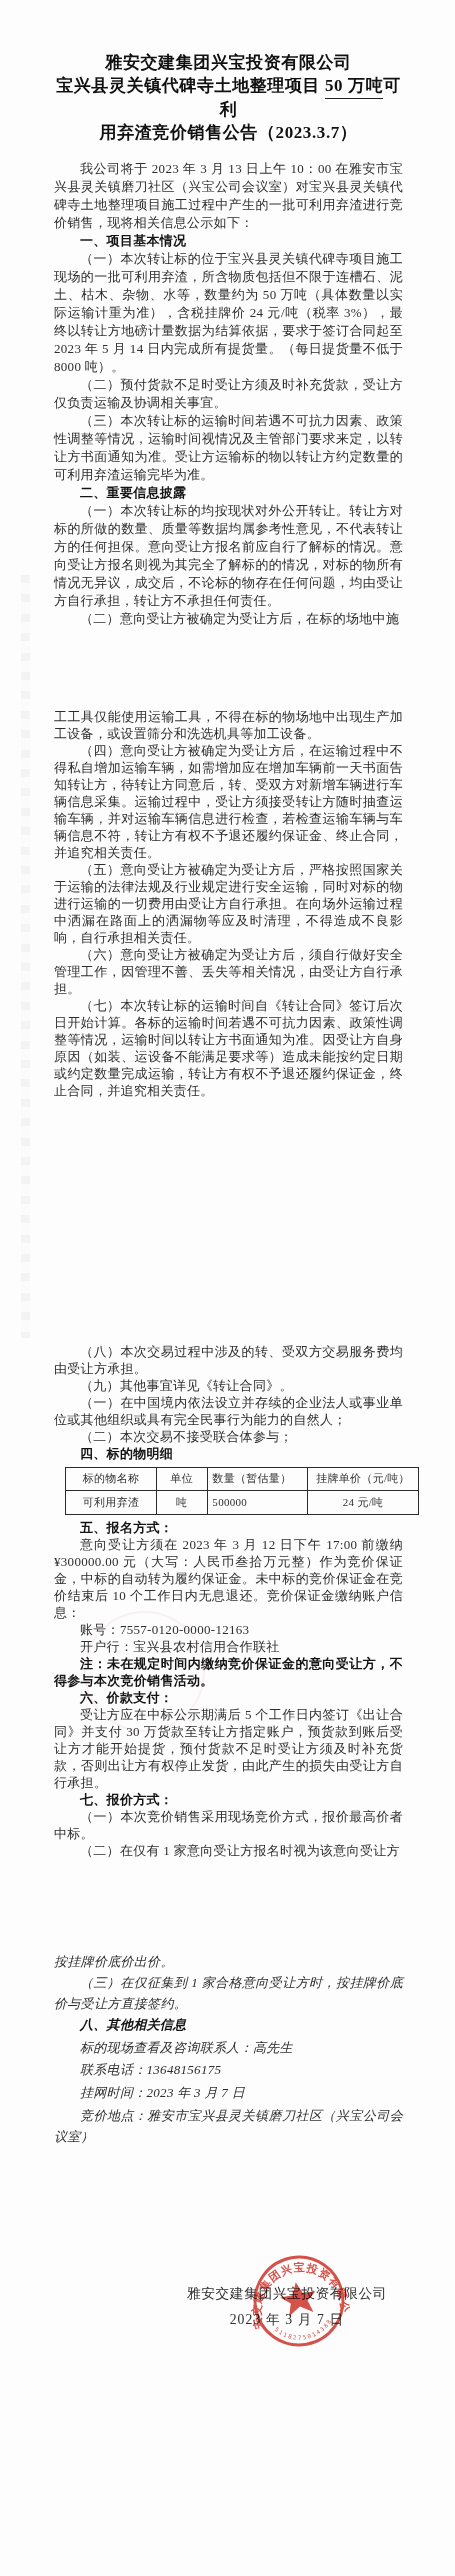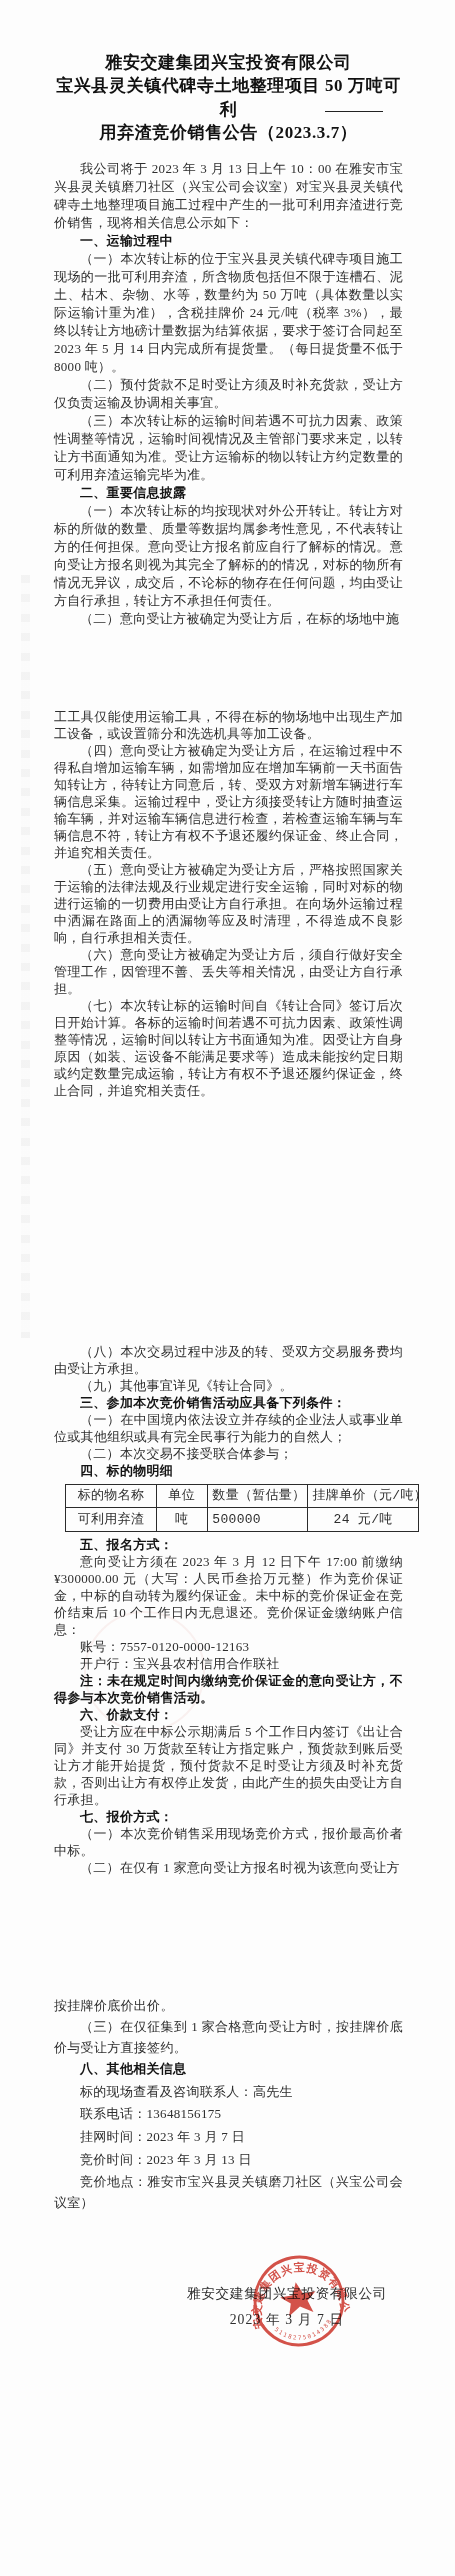--- a/index.html
+++ b/index.html
@@ -17,52 +17,51 @@
     position:absolute;
     left:54px;
     width:349px;
     font-size:13px;
     letter-spacing:0.3px;
     text-align:justify;
   }
   #page1{top:51px;line-height:18px;}
   #page2{top:708px;line-height:17px;}
   #page3{top:1343px;line-height:17px;}
-  #page4{top:1995px;line-height:21px;}
+  #page4{top:1951px;line-height:21px;font-style:italic;}
   .title{
     text-align:center;
     font-weight:700;
     font-size:17px;
     line-height:23.4px;
     color:#111;
     letter-spacing:0.6px;
     margin:0 0 15px 0;
   }
-  .title .u{border-bottom:1.1px solid #222;padding-bottom:16px;}
+  .title .u{border-bottom:1.1px solid #222;padding-bottom:3px;}
   .para{margin:0;text-indent:2em;}
   .cont{margin:0;text-indent:0;}
   .hd{margin:0;text-indent:2em;font-weight:700;color:#141414;}
   .note{font-weight:700;color:#141414;}
   .goods-table{
     border-collapse:collapse;
     margin:4.6px 0 4.6px 11.4px;
     table-layout:fixed;
     width:330px;
     background:transparent;
   }
   .goods-table th,.goods-table td{
     border:1.1px solid #2b2b2b;
     padding:2.8px 4.6px;
     font-weight:400;
-    font-size:13px;
+    font-size:11px;
     line-height:17px;
     text-align:center;
     overflow:hidden;
     white-space:nowrap;
-    font-family:Liberation Mono, monospace;
   }
   .goods-table .c-name{width:80px;}
   .goods-table .c-unit{width:41px;text-align:center;}
   .goods-table .c-qty{width:90px;text-align:left;border-radius:7px;}
   .goods-table .c-price{width:101px;}
   .info{margin:1.7px 0 0 0;text-indent:2em;}
   .sig-company{
     position:absolute;top:2285px;left:159px;width:256px;
     text-align:center;font-size:13.7px;letter-spacing:0.6px;color:#2e2e2e;
   }
@@ -106,41 +105,40 @@
   <div class="scan-noise"></div>
   <div class="ghost-stamp"></div>
 
   <div class="page" id="page1">
     <div class="title">
       <div><span>雅安交建集团兴宝投资有限公司</span></div>
       <div><span>宝兴县灵关镇代碑寺土地整理项目 </span><span class="u">50 万吨</span><span>可利</span></div>
       <div><span>用弃渣竞价销售公告（2023.3.7）</span></div>
     </div>
     <p class="para">我公司将于 2023 年 3 月 13 日上午 10：00 在雅安市宝兴县灵关镇磨刀社区（兴宝公司会议室）对宝兴县灵关镇代碑寺土地整理项目施工过程中产生的一批可利用弃渣进行竞价销售，现将相关信息公示如下：</p>
-    <p class="hd">一、运输过程中</p>
+    <p class="hd">一、项目基本情况</p>
     <p class="para">（一）本次转让标的位于宝兴县灵关镇代碑寺项目施工现场的一批可利用弃渣，所含物质包括但不限于连槽石、泥土、枯木、杂物、水等，数量约为 50 万吨（具体数量以实际运输计重为准），含税挂牌价 24 元/吨（税率 3%），最终以转让方地磅计量数据为结算依据，要求于签订合同起至 2023 年 5 月 14 日内完成所有提货量。（每日提货量不低于 8000 吨）。</p>
     <p class="para">（二）预付货款不足时受让方须及时补充货款，受让方仅负责运输及协调相关事宜。</p>
     <p class="para">（三）本次转让标的运输时间若遇不可抗力因素、政策性调整等情况，运输时间视情况及主管部门要求来定，以转让方书面通知为准。受让方运输标的物以转让方约定数量的可利用弃渣运输完毕为准。</p>
     <p class="hd">二、重要信息披露</p>
     <p class="para">（一）本次转让标的均按现状对外公开转让。转让方对标的所做的数量、质量等数据均属参考性意见，不代表转让方的任何担保。意向受让方报名前应自行了解标的情况。意向受让方报名则视为其完全了解标的的情况，对标的物所有情况无异议，成交后，不论标的物存在任何问题，均由受让方自行承担，转让方不承担任何责任。</p>
     <p class="para">（二）意向受让方被确定为受让方后，在标的场地中施</p>
   </div>
 
   <div class="page" id="page2">
     <p class="cont">工工具仅能使用运输工具，不得在标的物场地中出现生产加工设备，或设置筛分和洗选机具等加工设备。</p>
     <p class="para">（四）意向受让方被确定为受让方后，在运输过程中不得私自增加运输车辆，如需增加应在增加车辆前一天书面告知转让方，待转让方同意后，转、受双方对新增车辆进行车辆信息采集。运输过程中，受让方须接受转让方随时抽查运输车辆，并对运输车辆信息进行检查，若检查运输车辆与车辆信息不符，转让方有权不予退还履约保证金、终止合同，并追究相关责任。</p>
     <p class="para">（五）意向受让方被确定为受让方后，严格按照国家关于运输的法律法规及行业规定进行安全运输，同时对标的物进行运输的一切费用由受让方自行承担。在向场外运输过程中洒漏在路面上的洒漏物等应及时清理，不得造成不良影响，自行承担相关责任。</p>
     <p class="para">（六）意向受让方被确定为受让方后，须自行做好安全管理工作，因管理不善、丢失等相关情况，由受让方自行承担。</p>
     <p class="para">（七）本次转让标的运输时间自《转让合同》签订后次日开始计算。各标的运输时间若遇不可抗力因素、政策性调整等情况，运输时间以转让方书面通知为准。因受让方自身原因（如装、运设备不能满足要求等）造成未能按约定日期或约定数量完成运输，转让方有权不予退还履约保证金，终止合同，并追究相关责任。</p>
   </div>
 
   <div class="page" id="page3">
     <p class="para">（八）本次交易过程中涉及的转、受双方交易服务费均由受让方承担。</p>
     <p class="para">（九）其他事宜详见《转让合同》。</p>
-    <p class="hd">三、参加本次竞价销售活动应具备下列条件：</p>
     <p class="para">（一）在中国境内依法设立并存续的企业法人或事业单位或其他组织或具有完全民事行为能力的自然人；</p>
     <p class="para">（二）本次交易不接受联合体参与；</p>
     <p class="hd">四、标的物明细</p>
     <table class="goods-table">
       <tbody>
           <tr>
         <th class="c-name">标的物名称</th>
         <th class="c-unit">单位</th>
         <th class="c-qty">数量（暂估量）</th>
         <th class="c-price">挂牌单价（元/吨）</th>
@@ -165,21 +163,20 @@
     <p class="para">（二）在仅有 1 家意向受让方报名时视为该意向受让方</p>
   </div>
 
   <div class="page" id="page4">
     <p class="cont">按挂牌价底价出价。</p>
     <p class="para">（三）在仅征集到 1 家合格意向受让方时，按挂牌价底价与受让方直接签约。</p>
     <p class="hd">八、其他相关信息</p>
     <p class="info">标的现场查看及咨询联系人：高先生</p>
     <p class="info">联系电话：13648156175</p>
     <p class="info">挂网时间：2023 年 3 月 7 日</p>
-    <p class="info">竞价时间：2023 年 3 月 13 日</p>
     <p class="info">竞价地点：雅安市宝兴县灵关镇磨刀社区（兴宝公司会议室）</p>
   </div>
 
   <div class="sig-company">雅安交建集团兴宝投资有限公司</div>
   <div class="sig-date">2023 年 3 月 7 日</div>
 
   <svg class="stamp" viewBox="0 0 180 180" aria-hidden="true">
     <g transform="rotate(-10 90 90)" fill="none">
       <defs>
         <path id="arc-top" d="M 24 132 A 70 70 0 1 1 156 132"></path>

